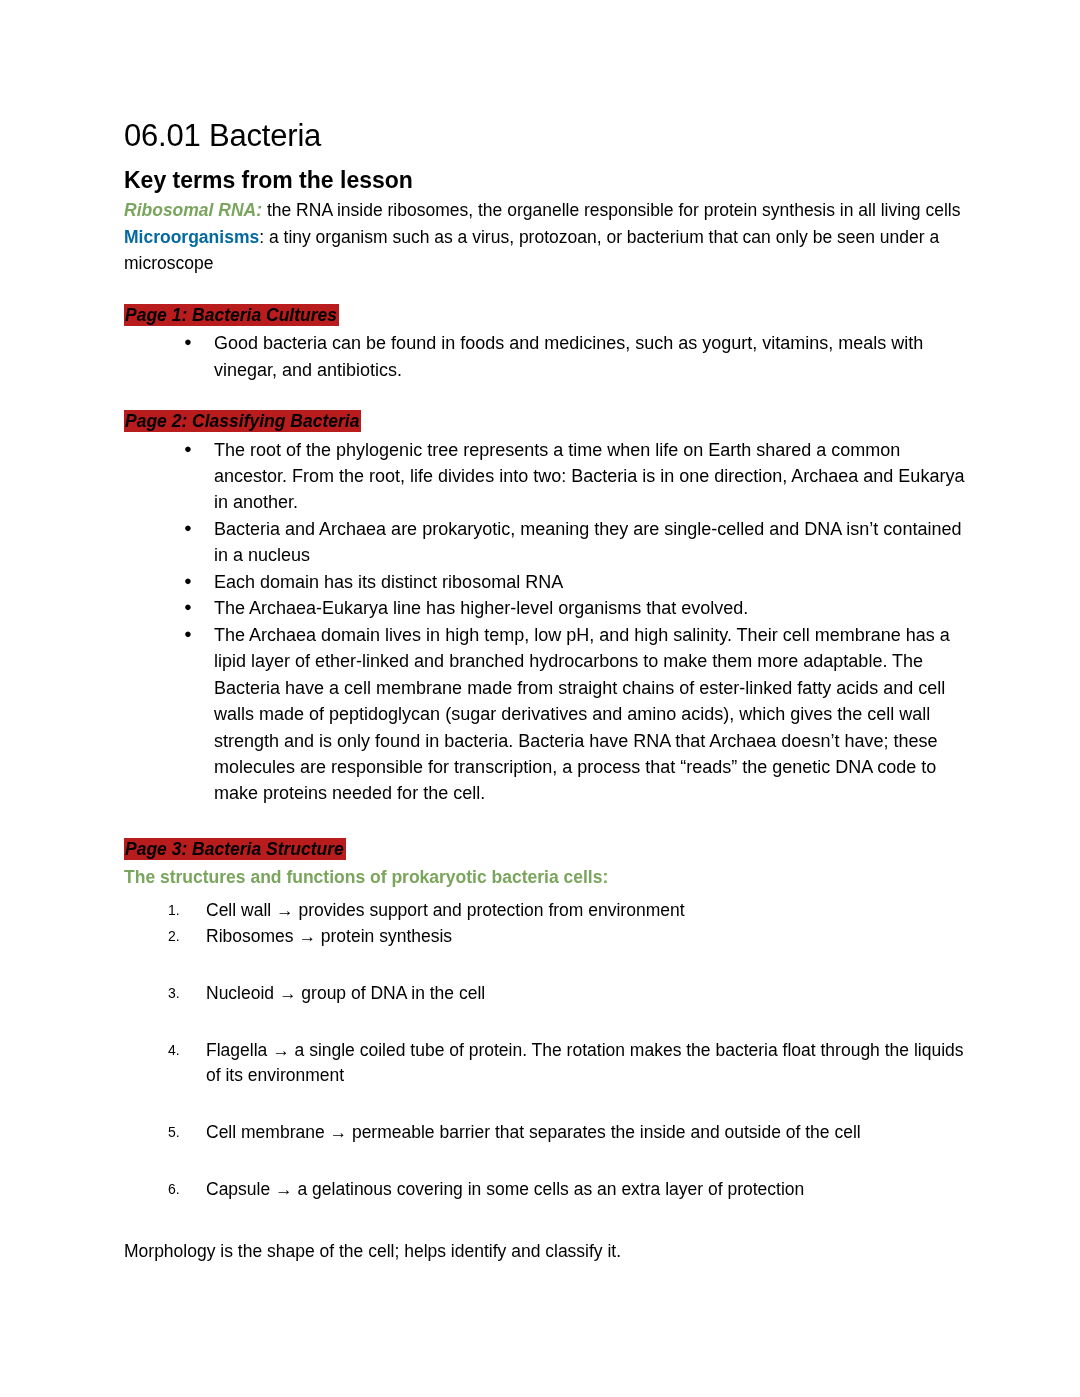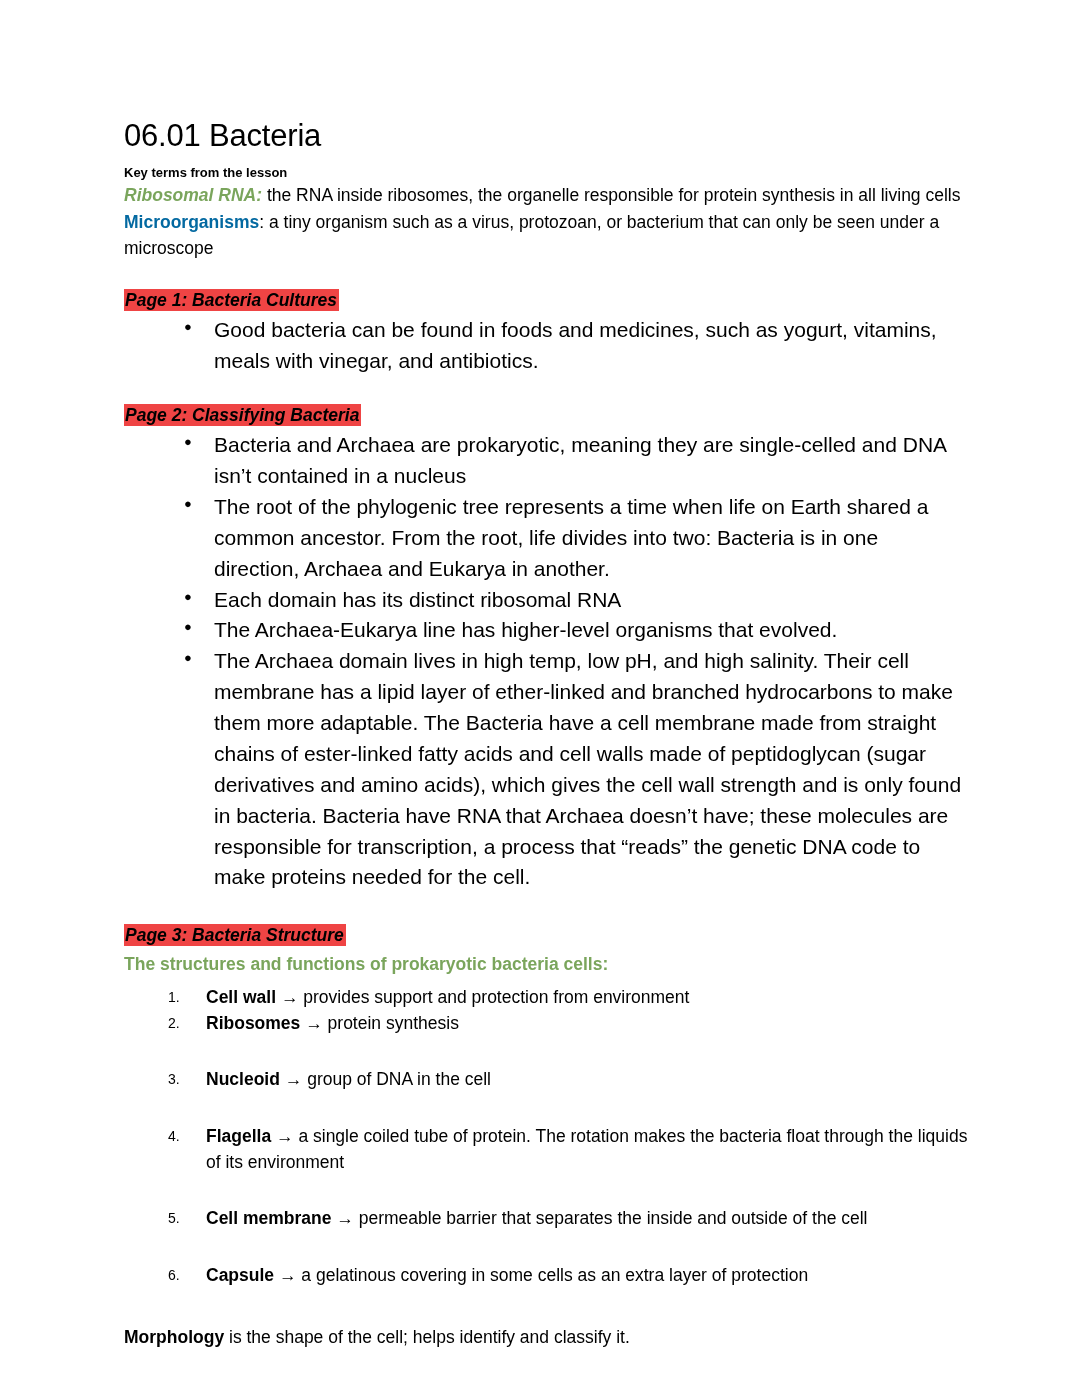--- a/index.html
+++ b/index.html
@@ -24,21 +24,21 @@
   }
   .doc-title {
     font-size: 31px;
     font-weight: 400;
     line-height: 1.18;
     margin: 0 0 8px 0;
     letter-spacing: -0.2px;
     color: #000000;
   }
   .section-label {
-    font-size: 13px;
+    font-size: 23px;
     font-weight: bold;
     line-height: 1.5;
     margin: 0;
   }
   .term-line {
     font-size: 17.5px;
     line-height: 1.52;
     margin: 0;
   }
   .term-green-bold {
@@ -57,41 +57,41 @@
   .spacer-lg { height: 30px; }
 
   .page-heading {
     font-size: 17.5px;
     font-weight: bold;
     font-style: italic;
     line-height: 1.45;
     margin: 0;
   }
   .page-heading .hl {
-    background: #ef4444;
+    background: #b91c1c;
     padding: 1px 2px 1px 1px;
     box-decoration-break: clone;
     -webkit-box-decoration-break: clone;
   }
   .green-subhead {
     font-size: 17.5px;
     font-weight: bold;
     color: #7aa55c;
     line-height: 1.5;
     margin: 2px 0 8px 0;
   }
 
   ul.bullets {
     margin: 2px 0 0 0;
     padding: 0 0 0 60px;
     list-style: none;
   }
   ul.bullets > li {
     position: relative;
-    font-size: 21px;
+    font-size: 18px;
     line-height: 1.47;
     margin: 0 0 0 0;
     padding: 0 0 0 30px;
   }
   ul.bullets > li::before {
     content: "\25CF";
     position: absolute;
     left: 0;
     top: -1px;
     font-size: 13px;
@@ -115,21 +115,21 @@
     content: counter(itm) ".";
     position: absolute;
     left: 0;
     top: 2px;
     font-size: 14px;
     font-weight: 400;
   }
   ol.numbers > li.gap-before {
     margin-top: 31px;
   }
-  b.term { font-weight: bold; }
+  b.term { font-weight: normal; }
   .arrow { font-weight: 400; }
 
   .closing {
     font-size: 17.5px;
     line-height: 1.5;
     margin: 35px 0 16px 0;
   }
 </style>
 </head>
 <body>
@@ -152,22 +152,22 @@
 
   <p class="page-heading"><span class="hl">Page 1: Bacteria Cultures</span></p>
   <ul class="bullets">
     <li>Good bacteria can be found in foods and medicines, such as yogurt, vitamins, meals with vinegar, and antibiotics.</li>
   </ul>
 
   <div class="spacer-md"></div>
 
   <p class="page-heading"><span class="hl">Page 2: Classifying Bacteria</span></p>
   <ul class="bullets">
+    <li>The root of the phylogenic tree represents a time when life on Earth shared a common ancestor. From the root, life divides into two: Bacteria is in one direction, Archaea and Eukarya in another.</li>
     <li>Bacteria and Archaea are prokaryotic, meaning they are single-celled and DNA isn’t contained in a nucleus</li>
-    <li>The root of the phylogenic tree represents a time when life on Earth shared a common ancestor. From the root, life divides into two: Bacteria is in one direction, Archaea and Eukarya in another.</li>
     <li>Each domain has its distinct ribosomal RNA</li>
     <li>The Archaea-Eukarya line has higher-level organisms that evolved.</li>
     <li>The Archaea domain lives in high temp, low pH, and high salinity. Their cell membrane has a lipid layer of ether-linked and branched hydrocarbons to make them more adaptable. The Bacteria have a cell membrane made from straight chains of ester-linked fatty acids and cell walls made of peptidoglycan (sugar derivatives and amino acids), which gives the cell wall strength and is only found in bacteria. Bacteria have RNA that Archaea doesn’t have; these molecules are responsible for transcription, a process that “reads” the genetic DNA code to make proteins needed for the cell.</li>
   </ul>
 
   <div class="spacer-lg"></div>
 
   <p class="page-heading"><span class="hl">Page 3: Bacteria Structure</span></p>
   <p class="green-subhead">The structures and functions of prokaryotic bacteria cells:</p>
 

